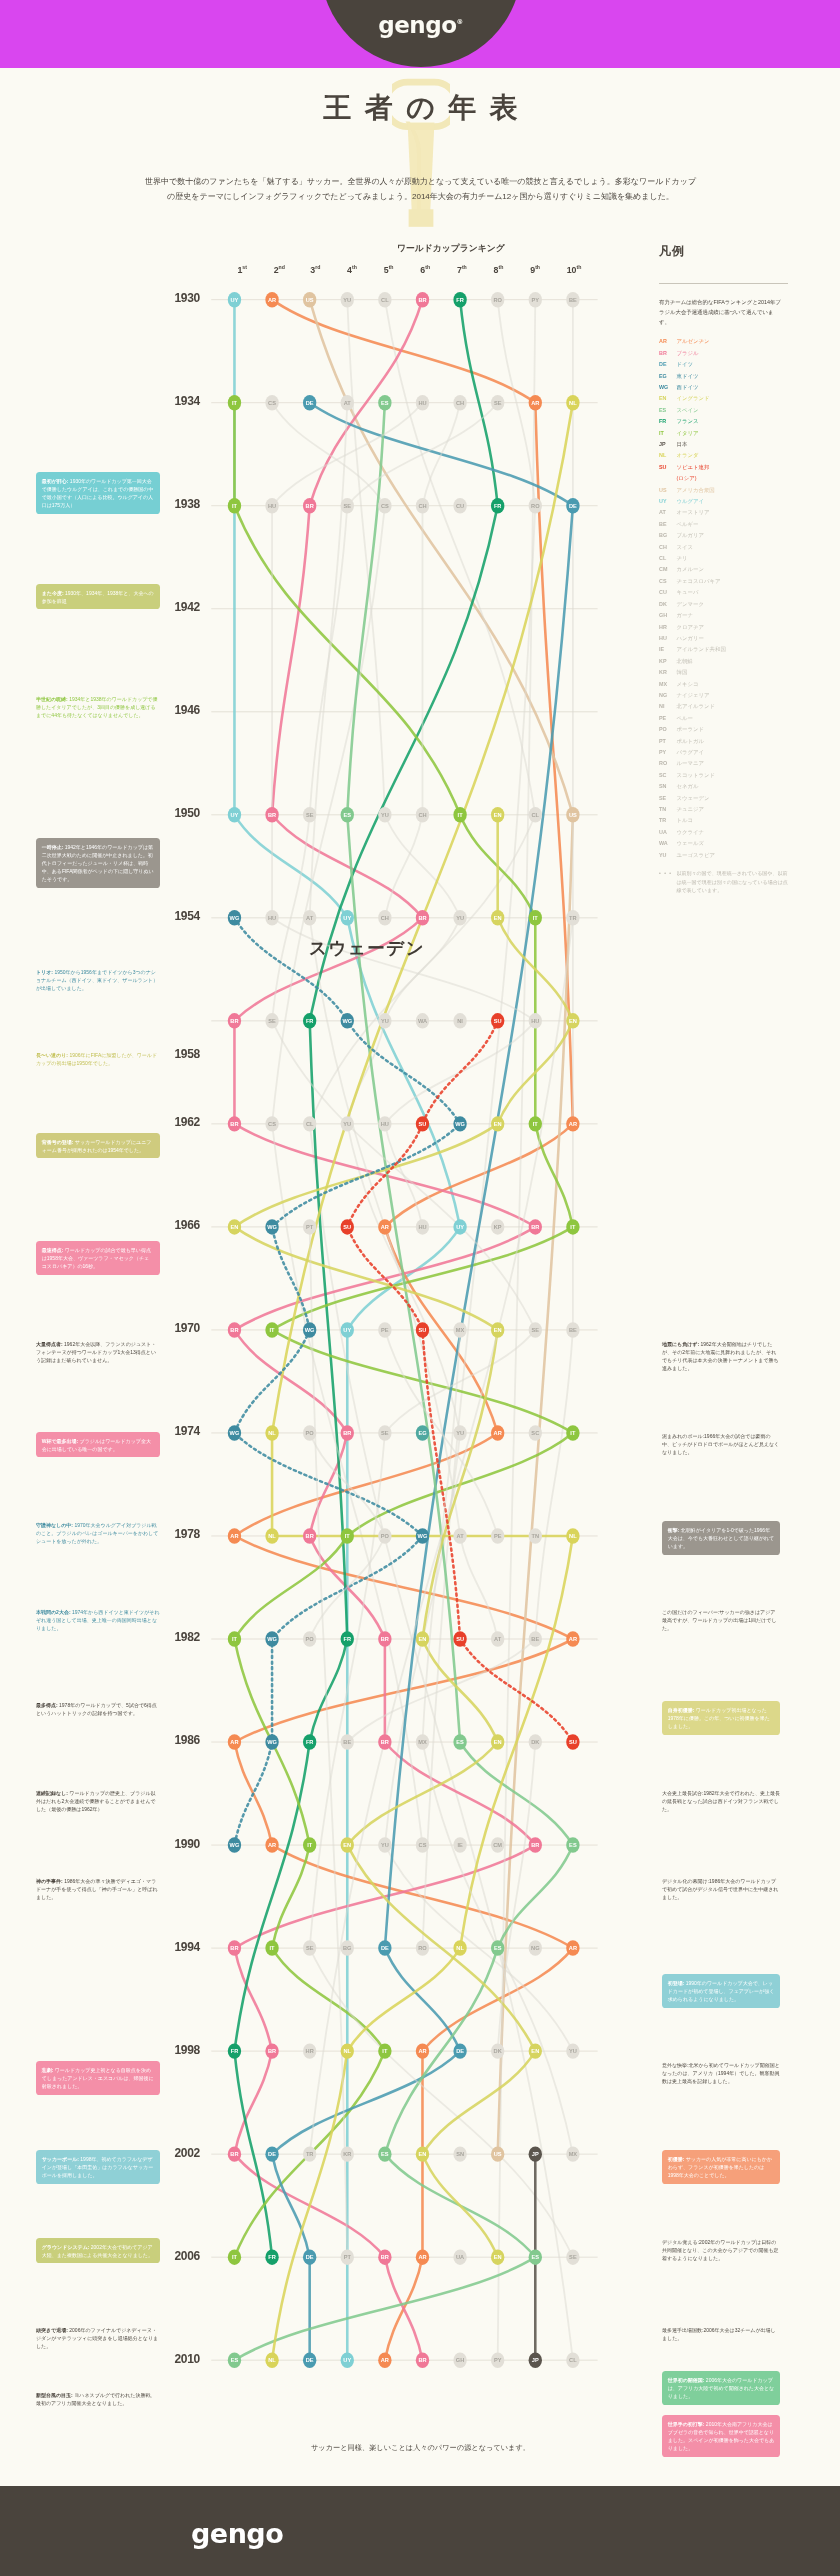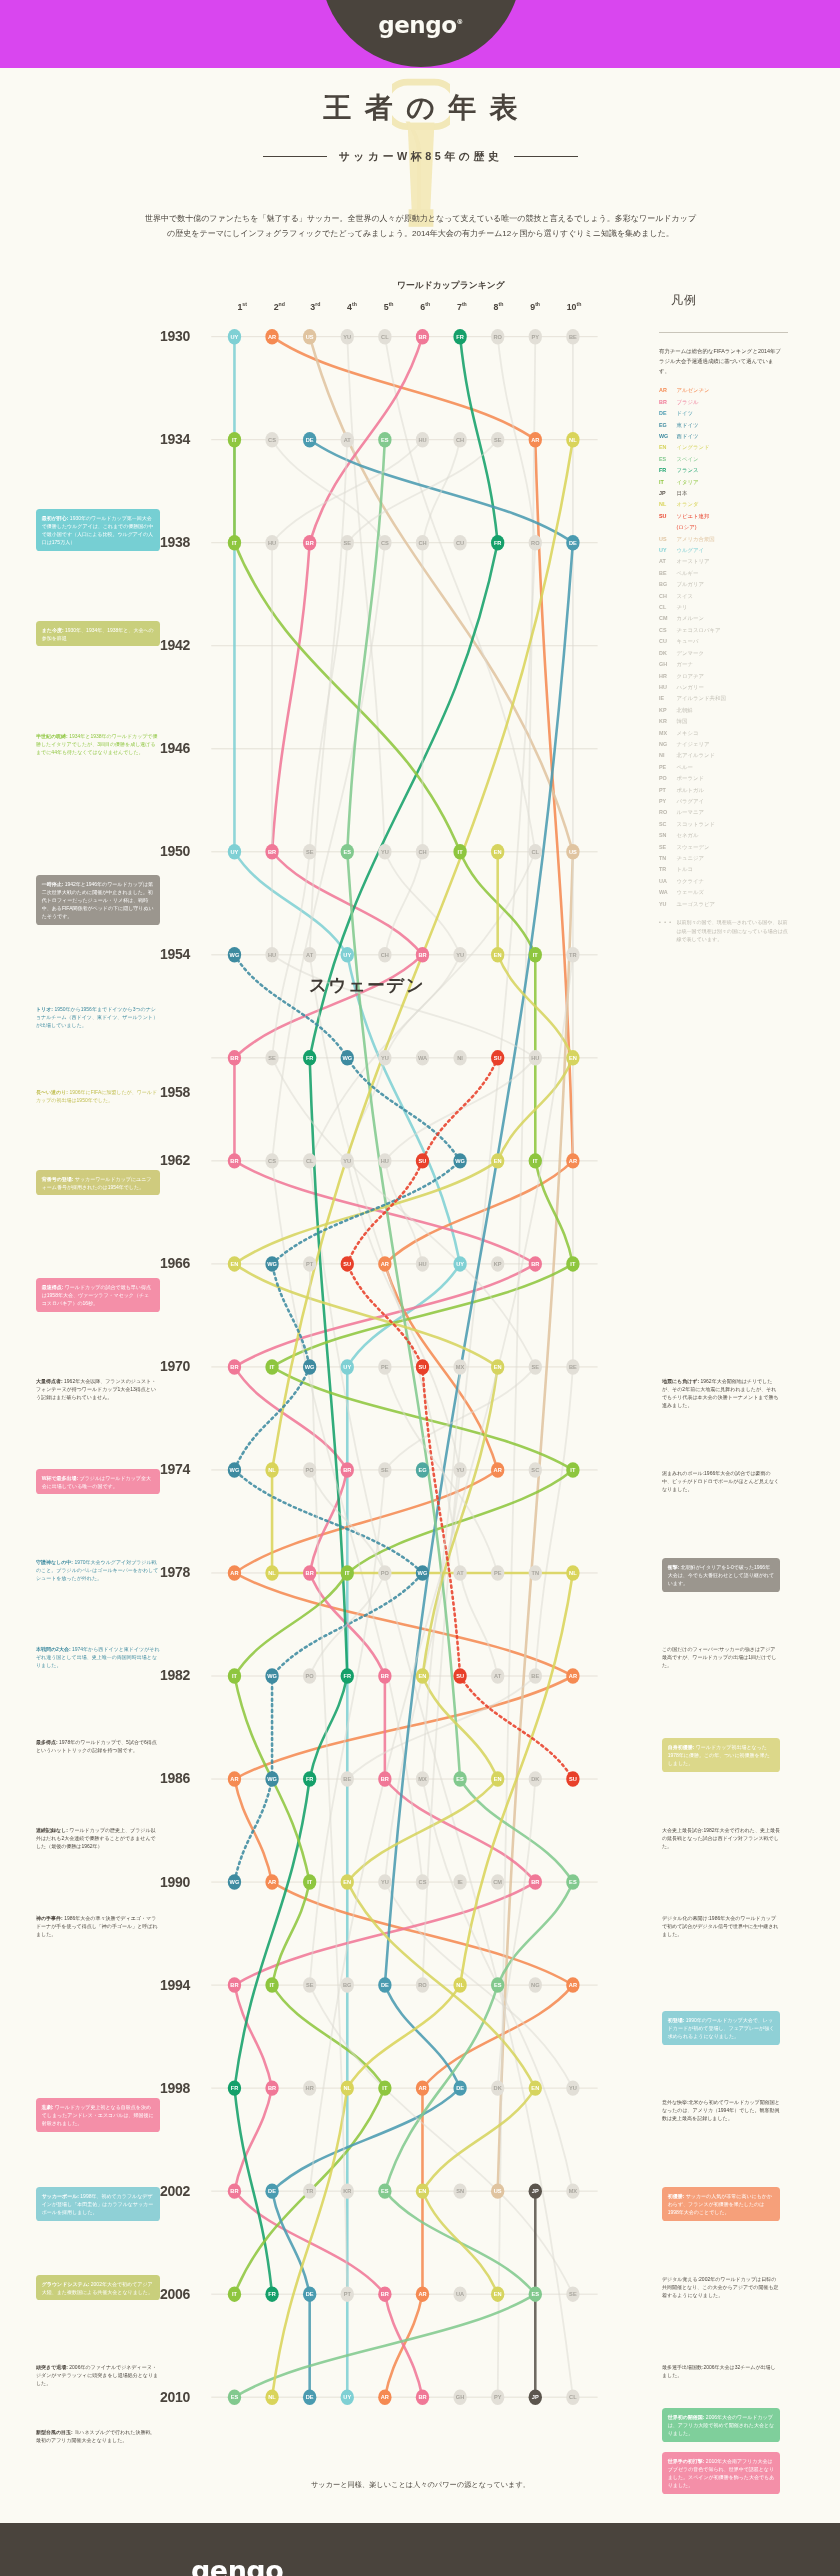--- a/index.html
+++ b/index.html
@@ -57,41 +57,41 @@
     position:absolute; left:237px; top:20.6px; width:340px;
     display:flex; justify-content:space-between;
   }
   .rank-head span { font-size:8.8px; font-weight:700; color:#4a443d; width:10.3px; text-align:center;}
   .rank-head sup { font-size:5.2px; font-weight:700; }
 
   .plot { position:relative; margin-left:0; height:2179px; }
   .plot svg { position:absolute; left:0; top:0; }
 
   .year-lbl {
-    position:absolute; font-size:14px; font-weight:700; color:#4a443d;
-    letter-spacing:-0.3px; width:40px; 
+    position:absolute; font-size:12px; font-weight:700; color:#4a443d;
+    letter-spacing:-0.3px; width:40px; text-align:right;
   }
 
   .warlabel {
     position:absolute; left:309px; top:693px;
     font-size:17.5px; font-weight:700; color:#3f3a34; letter-spacing:1.5px;
   }
 
   
   .note {
     position:absolute; width:124px; font-size:5px; line-height:1.62;
     border-radius:3.6px; padding:4.6px 5.7px;
   }
   .note b { font-weight:700; }
   .note.filled { color:#ffffff; }
   .note.plain { padding:0; background:none; }
 
   
   .legend { position:absolute; left:659px; top:0; width:155px; }
-  .legend h3 { margin:12px; font-size:12px; font-weight:400; color:#4a443d; letter-spacing:1px; }
+  .legend h3 { margin:0; font-size:12px; font-weight:700; color:#4a443d; letter-spacing:1px; }
   .legend .sep { height:0.5px; background:#c9c5ba; margin:23px 0 13.4px 0; width:129px; }
   .legend .blurb { font-size:5.4px; line-height:1.85; color:#4a443d; width:124px; }
   .legend ul { list-style:none; margin:12.4px 0 0 0; padding:0; }
   .legend li { display:flex; font-size:5.4px; line-height:1.0; margin-bottom:6px; }
   .legend li .code { width:17.5px; font-weight:700; flex:none; }
   .legend li .name { }
   .legend .footnote { display:flex; margin-top:11.3px; font-size:5px; color:#b9b5ab; line-height:1.7; width:129px;}
   .legend .footnote .dots { width:17.5px; flex:none; letter-spacing:1px; }
 
   
@@ -114,25 +114,20 @@
   </div>
 
   <div class="title-zone">
     <svg class="trophy" viewBox="0 0 112 300">
       <path d="M30 10 h52 a26 26 0 0 1 0 86 h-52 a26 26 0 0 1 0 -86 z" fill="none" stroke="#f2e7b4" stroke-width="13"></path>
       <path d="M34 86 q22 30 22 60 v120 h-8 v-120 q0 -30 -22 -60 z" fill="#f2e7b4"></path>
       <path d="M30 88 h52 l-8 170 h-36 z" fill="#f2e7b4" opacity="0.95"></path>
       <rect x="32" y="256" width="48" height="34" fill="#f2e7b4"></rect>
     </svg>
     <h1 class="main-title">王者の年表</h1>
-    <div class="subtitle-row">
-      <span class="rule"></span>
-      <span class="subtitle">サッカーW杯85年の歴史</span>
-      <span class="rule"></span>
-    </div>
     <p class="intro">世界中で数十億のファンたちを「魅了する」サッカー。全世界の人々が原動力となって支えている唯一の競技と言えるでしょう。多彩なワールドカップの歴史をテーマにしインフォグラフィックでたどってみましょう。2014年大会の有力チーム12ヶ国から選りすぐりミニ知識を集めました。</p>
   </div>
 
   <div class="chart-wrap">
     <div class="chart-title">ワールドカップランキング</div>
     <div class="rank-head" id="rank-head">
         <span>1<sup>st</sup></span>
         <span>2<sup>nd</sup></span>
         <span>3<sup>rd</sup></span>
         <span>4<sup>th</sup></span>

